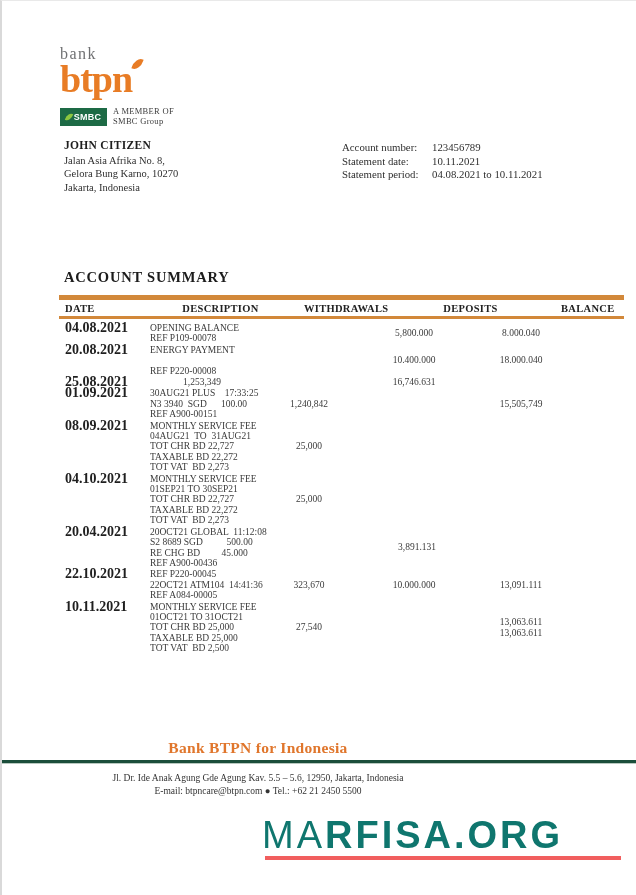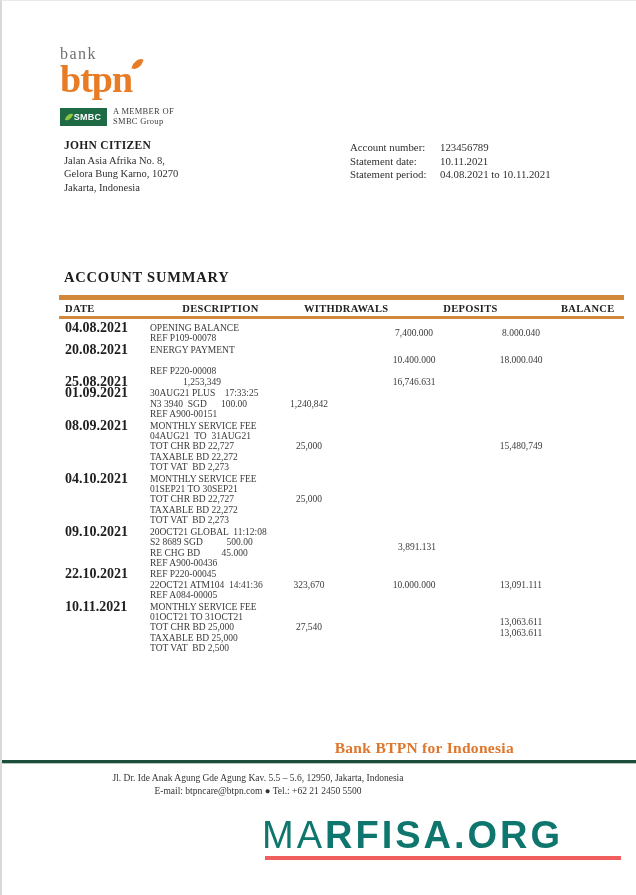--- a/index.html
+++ b/index.html
@@ -22,21 +22,21 @@
   .smbc-badge { display:flex; align-items:center; justify-content:center; gap:2px;
     width:47px; height:18px; background:#1d6a45; color:#ffffff;
     font-family:"Liberation Sans", sans-serif; font-size:9px; font-weight:700; letter-spacing:0.3px; }
   .smbc-leaf { display:inline-block; width:6px; height:8px; background:#8dc63f;
     border-radius:90% 0 90% 0; transform:rotate(20deg); }
   .member-text { margin-left:6px; font-size:8.5px; line-height:9.5px; color:#3d3d3d; letter-spacing:0.3px; }
 
   
   .customer-block { position:absolute; left:62px; top:138px; font-size:10.5px; line-height:13.5px; }
   .customer-name { font-size:11.5px; font-weight:700; letter-spacing:0.3px; margin-bottom:1px; color:#1e1e1e; }
-  .account-info { position:absolute; left:348px; top:140px; font-size:10.8px; line-height:13.5px; }
+  .account-info { position:absolute; left:340px; top:140px; font-size:10.8px; line-height:13.5px; }
   .account-info .ai-row { display:grid; grid-template-columns:90px auto; column-gap:0; }
   .ai-value { padding-left:0; }
 
   
   .summary-title { position:absolute; left:62px; top:268px; font-size:14.5px;
     font-weight:700; letter-spacing:0.8px; color:#1c1c1c; }
 
   
   .table { position:absolute; left:57px; top:294px; width:565px; }
   .t-topbar { height:5px; background:#d2883a; }
@@ -54,21 +54,21 @@
     font-size:14px; font-weight:700; color:#1f1f1f; line-height:10.4px; }
   .c-desc { width:107px; flex-shrink:0; font-size:9.5px; color:#3a3a3a; }
   .desc-line { white-space:pre; line-height:10.4px; min-height:10.4px; }
   .c-num { font-size:9.5px; color:#3a3a3a; display:flex; align-items:center;
     justify-content:center; text-align:center; white-space:pre-line; line-height:10.4px; flex-shrink:0; }
   .c-wd  { width:104px; }
   .c-dep { width:106px; }
   .c-bal { width:108px; }
 
   
-  .footer-tagline { position:absolute; left:0; top:738px; width:512px; text-align:right;
+  .footer-tagline { position:absolute; left:0; top:738px; width:512px; text-align:center;
     font-size:15.5px; font-weight:700; color:#e0762c; letter-spacing:0.3px; }
   .footer-line { position:absolute; left:0; top:759px; width:636px; height:3px;
     background:#1b4e3b; border-bottom:1px solid #b9c9c0; }
   .footer-address { position:absolute; left:0; top:771px; width:512px; text-align:center;
     font-size:9.5px; line-height:13px; color:#333333; }
 
   
   .watermark { position:absolute; left:260px; top:815px;
     font-family:"Liberation Sans", sans-serif; color:#0f766e; font-size:38px;
     letter-spacing:3px; line-height:1; }
@@ -136,21 +136,21 @@
     </div>
     <div class="t-underbar"></div>
     <div class="t-body" id="table-body">
         <div class="t-row">
           <div class="c-date">04.08.2021</div>
           <div class="c-desc">
             <div class="desc-line">OPENING BALANCE</div>
             <div class="desc-line">REF P109-00078</div>
           </div>
           <div class="c-num c-wd"></div>
-          <div class="c-num c-dep">7,400.000</div>
+          <div class="c-num c-dep">5,800.000</div>
           <div class="c-num c-bal">8.000.040</div>
         </div>
         <div class="t-row">
           <div class="c-date">20.08.2021</div>
           <div class="c-desc">
             <div class="desc-line">ENERGY PAYMENT</div>
             <div class="desc-line"></div>
             <div class="desc-line">REF P220-00008</div>
           </div>
           <div class="c-num c-wd"></div>
@@ -165,49 +165,49 @@
         </div>
         <div class="t-row">
           <div class="c-date">01.09.2021</div>
           <div class="c-desc">
             <div class="desc-line">30AUG21 PLUS    17:33:25</div>
             <div class="desc-line">N3 3940  SGD      100.00</div>
             <div class="desc-line">REF A900-00151</div>
           </div>
           <div class="c-num c-wd">1,240,842</div>
           <div class="c-num c-dep"></div>
+          <div class="c-num c-bal">15,505,749</div>
         </div>
         <div class="t-row">
           <div class="c-date">08.09.2021</div>
           <div class="c-desc">
             <div class="desc-line">MONTHLY SERVICE FEE</div>
             <div class="desc-line">04AUG21  TO  31AUG21</div>
             <div class="desc-line">TOT CHR BD 22,727</div>
             <div class="desc-line">TAXABLE BD 22,272</div>
             <div class="desc-line">TOT VAT  BD 2,273</div>
           </div>
           <div class="c-num c-wd">25,000</div>
           <div class="c-num c-dep"></div>
-          <div class="c-num c-bal">15,480,749</div>
         </div>
         <div class="t-row">
           <div class="c-date">04.10.2021</div>
           <div class="c-desc">
             <div class="desc-line">MONTHLY SERVICE FEE</div>
             <div class="desc-line">01SEP21 TO 30SEP21</div>
             <div class="desc-line">TOT CHR BD 22,727</div>
             <div class="desc-line">TAXABLE BD 22,272</div>
             <div class="desc-line">TOT VAT  BD 2,273</div>
           </div>
           <div class="c-num c-wd">25,000</div>
           <div class="c-num c-dep"></div>
           <div class="c-num c-bal"></div>
         </div>
         <div class="t-row">
-          <div class="c-date">09.10.2021</div>
+          <div class="c-date">20.04.2021</div>
           <div class="c-desc">
             <div class="desc-line">20OCT21 GLOBAL  11:12:08</div>
             <div class="desc-line">S2 8689 SGD          500.00</div>
             <div class="desc-line">RE CHG BD         45.000</div>
             <div class="desc-line">REF A900-00436</div>
           </div>
           <div class="c-num c-dep"></div>
           <div class="c-num c-bal">3,891.131</div>
         </div>
         <div class="t-row">

